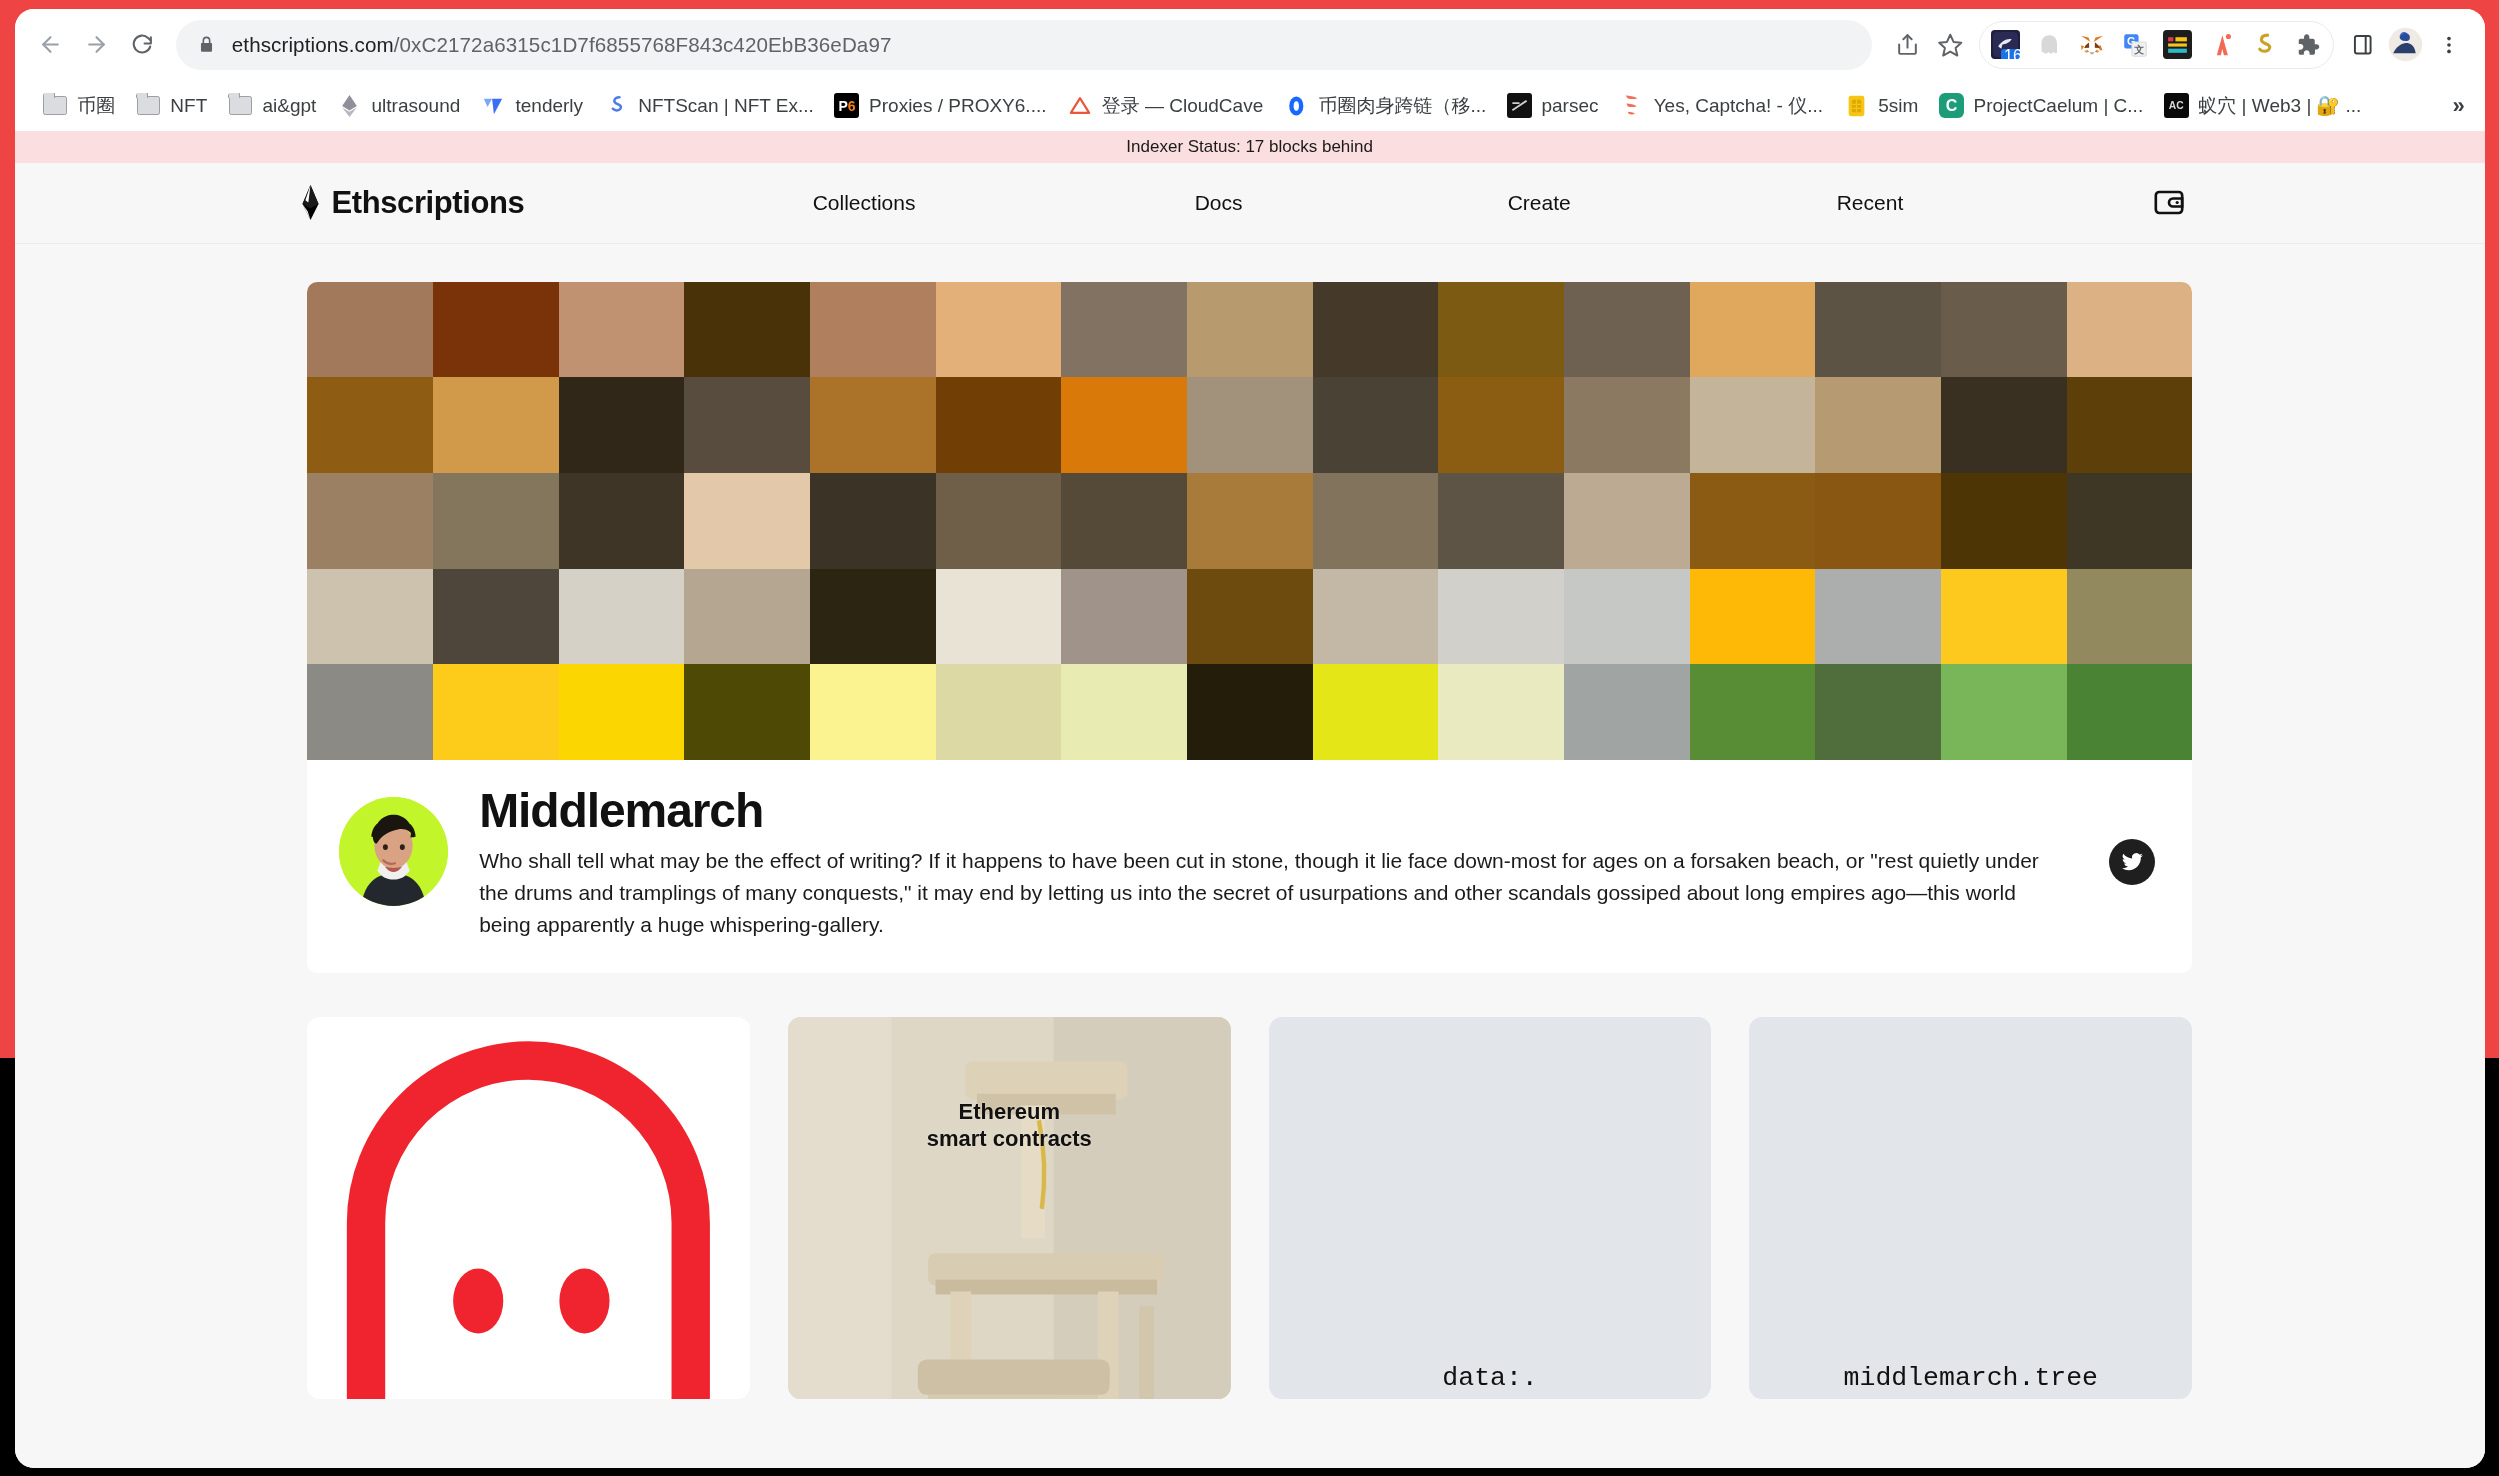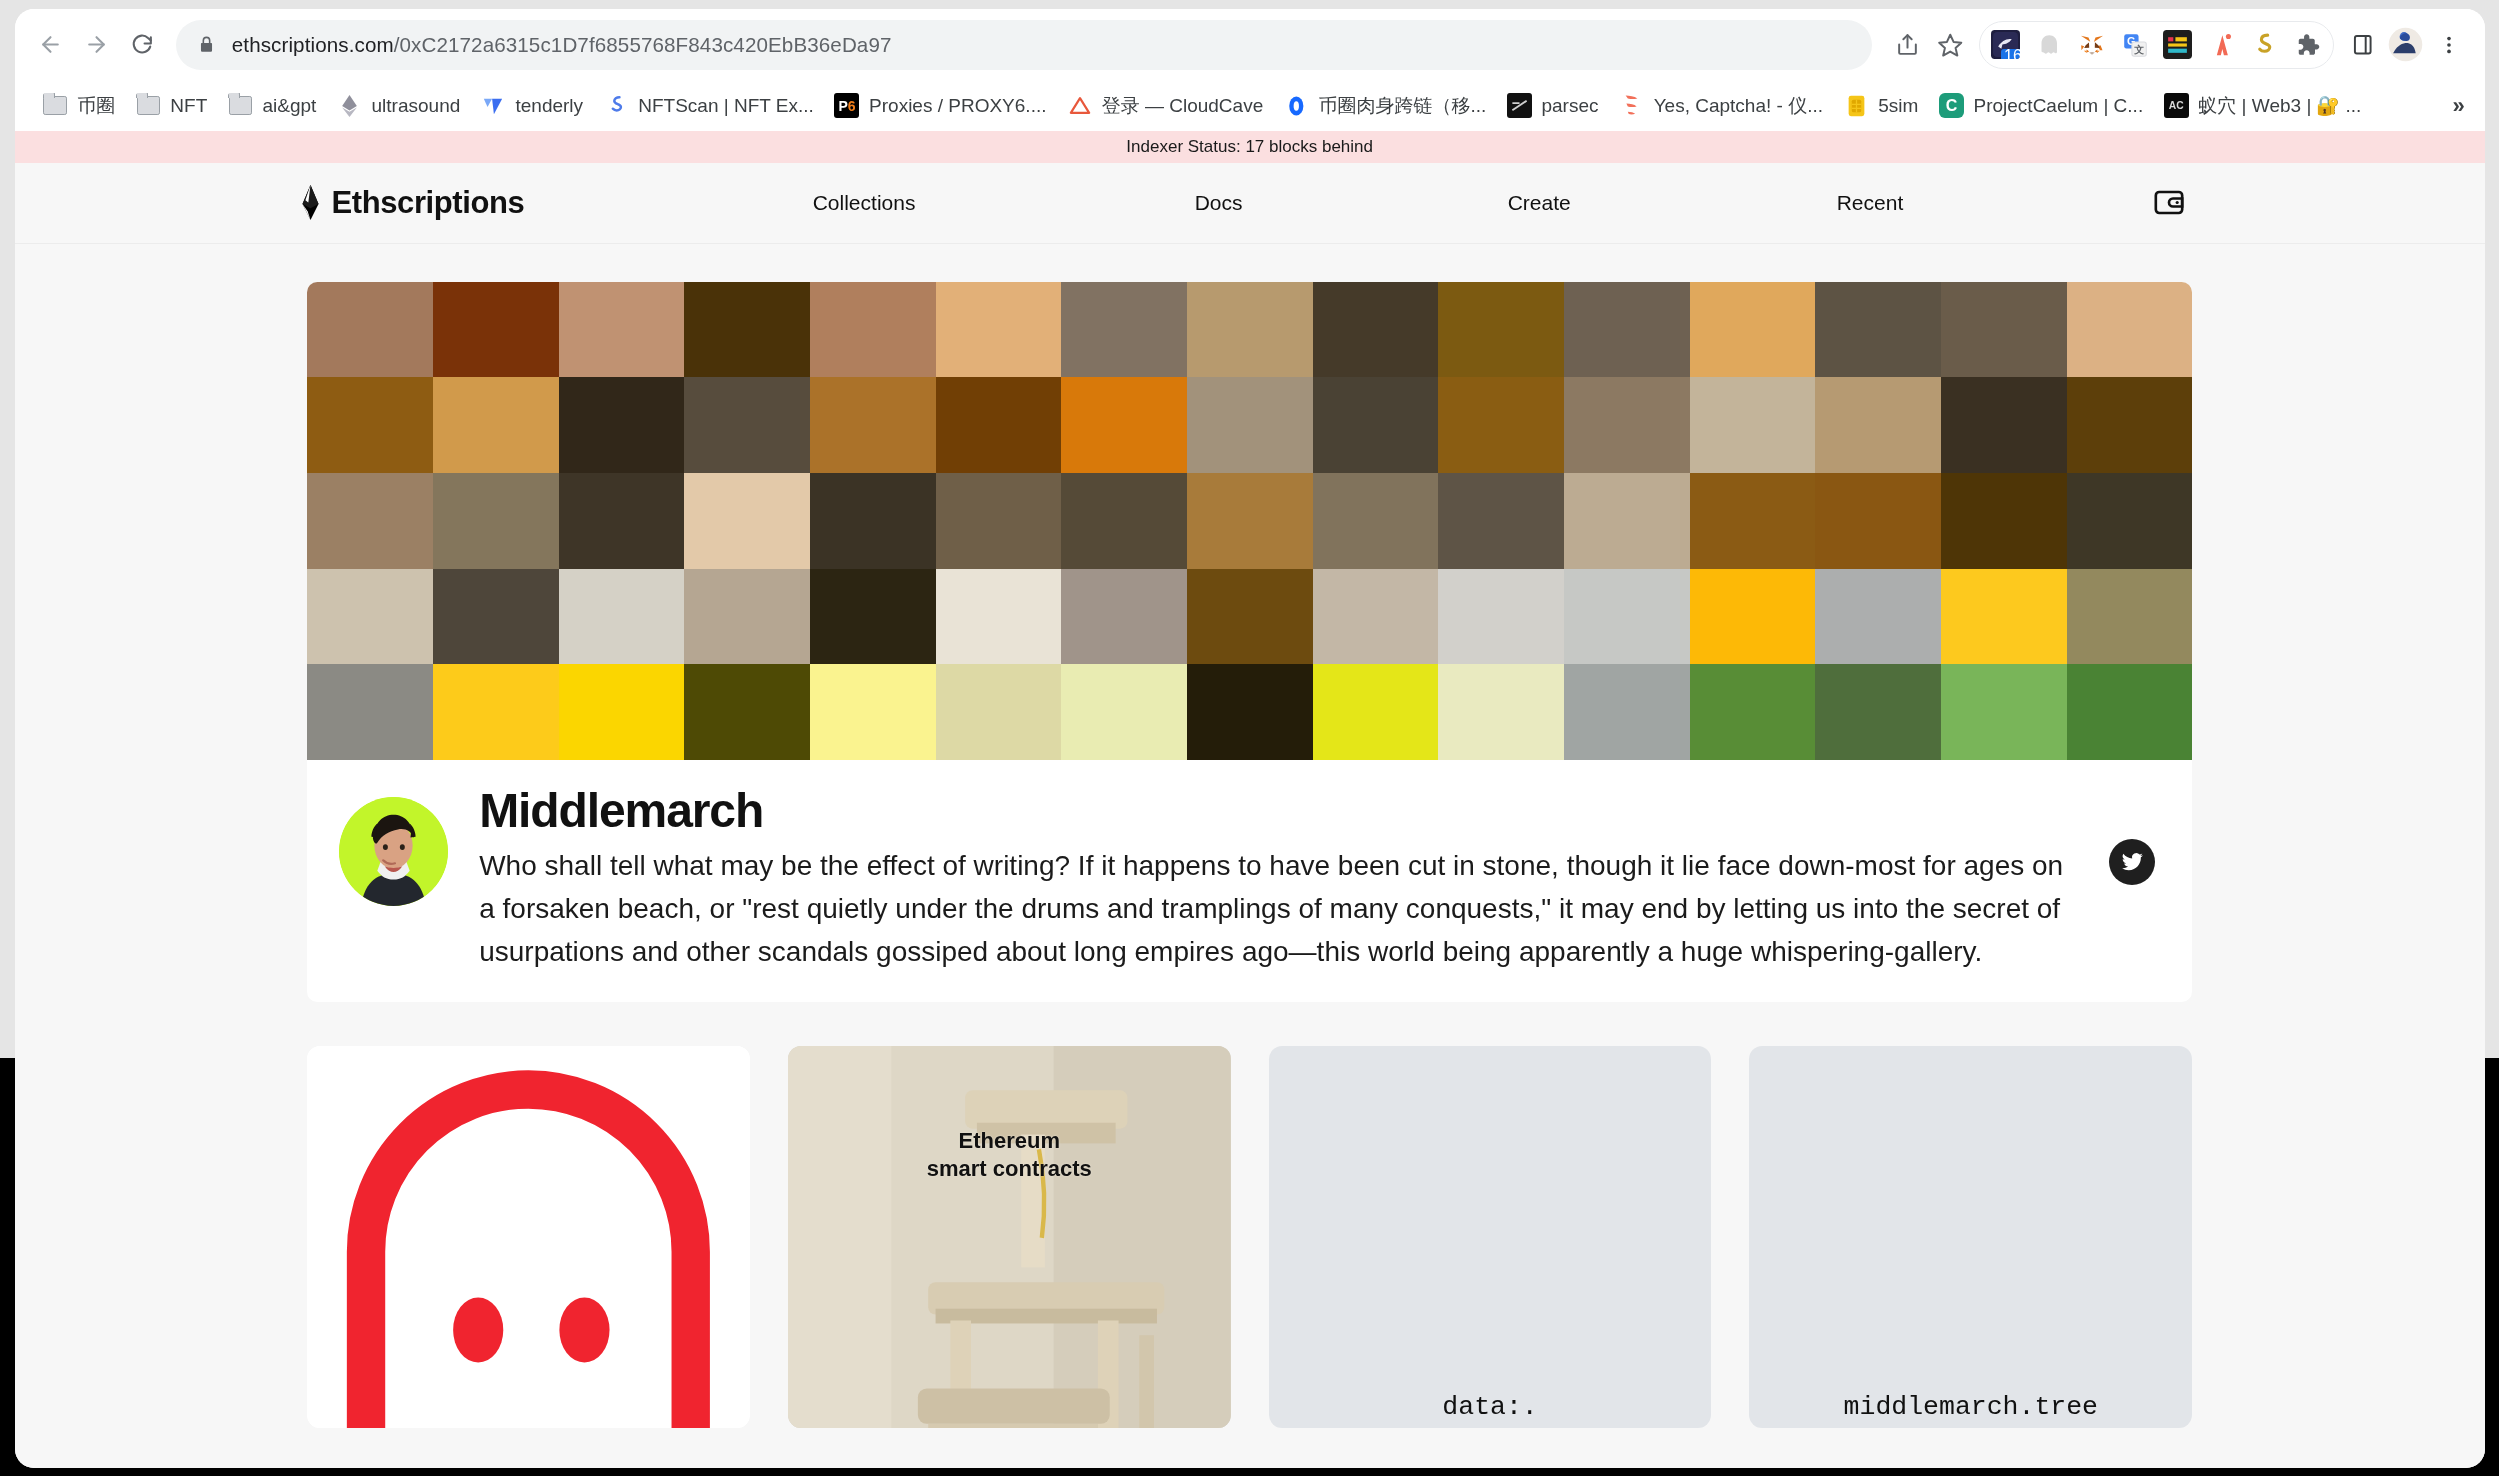--- a/index.html
+++ b/index.html
@@ -8,21 +8,21 @@
     background: #000;
     font-family: "Liberation Sans", sans-serif;
     overflow: hidden;
   }
 
   
   #frame {
     position: absolute;
     left: 0; top: 0;
     width: 2500px; height: 1058px;
-    background: #e5e5e5;
+    background: #ef4444;
   }
   #window {
     position: absolute;
     left: 14.7px; top: 8.8px;
     width: 2470px; height: 1459px;
     background: #ffffff;
     border-radius: 19px;
     overflow: hidden;
   }
 
@@ -204,21 +204,21 @@
     position: relative;
     margin-top: 11.8px;
   }
   #profile-body { padding-left: 31px; padding-right: 88px; flex: 1; }
   #profile-name {
     font-size: 48px; font-weight: 800; color: #111;
     letter-spacing: -1.1px; line-height: 1.08;
     margin-bottom: 8.8px;
   }
   #profile-desc {
-    font-size: 28px; line-height: 1.52; color: #1b1b1b;
+    font-size: 21px; line-height: 1.52; color: #1b1b1b;
   }
   #twitter-btn {
     position: absolute; right: 37px; top: 79px;
     width: 46px; height: 46px; border-radius: 50%;
     background: #1f1f1f;
     display: flex; align-items: center; justify-content: center;
   }
 
   
   #tabs {

